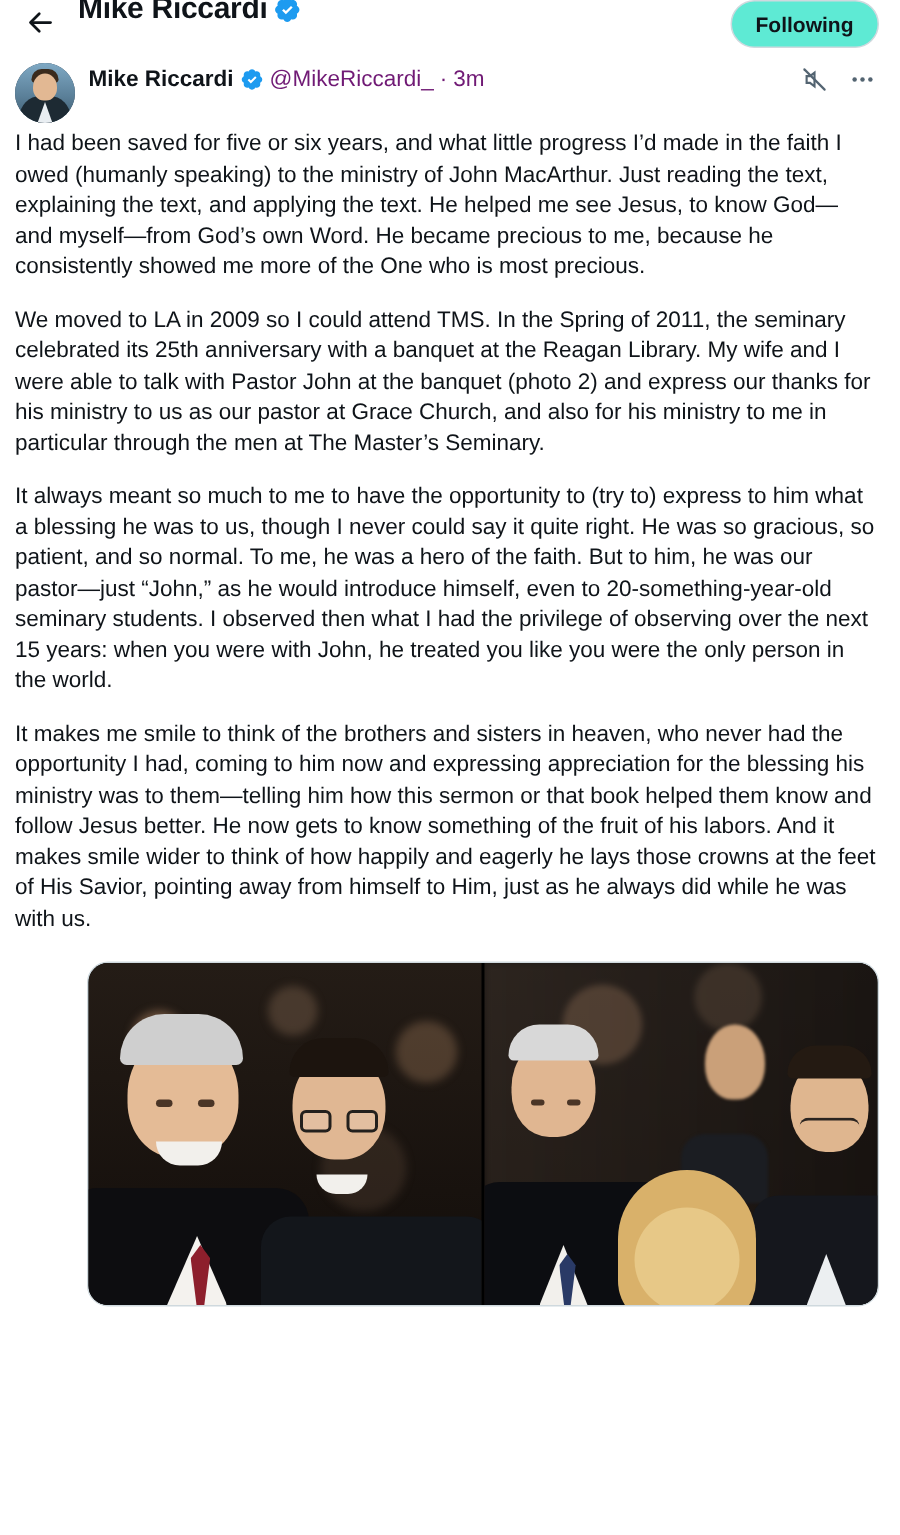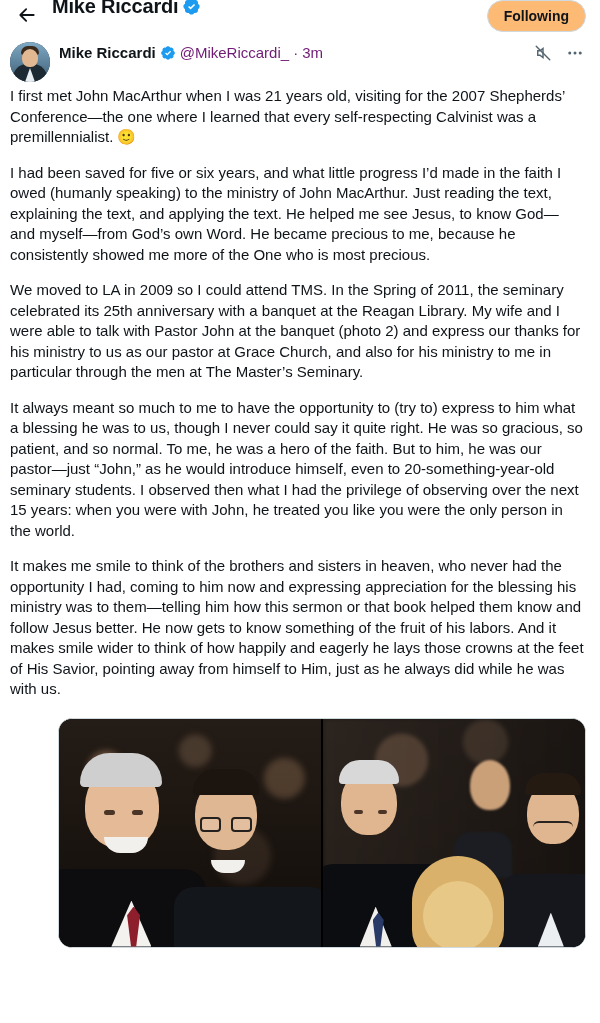--- a/index.html
+++ b/index.html
@@ -62,21 +62,21 @@
   .header-sub {
     font-size: 13px;
     color: #536471;
     line-height: 16px;
     margin-top: 2px;
   }
   .following-btn {
     flex: 0 0 auto;
     border: 1px solid #cfd9de;
     border-radius: 18px;
-    background: #fdba74;
+    background: #5eead4;
     color: #0f1419;
     font-size: 14px;
     font-weight: bold;
     height: 32px;
     padding: 0 16px;
     cursor: pointer;
     margin-top: 0px;
     font-family: "Liberation Sans", sans-serif;
   }
 
@@ -407,21 +407,20 @@
                 <circle cx="12" cy="12" r="2"></circle>
                 <circle cx="19" cy="12" r="2"></circle>
               </svg>
             </span>
           </span>
         </div>
       </div>
     </div>
 
     <div class="body-text">
-      <p>I first met John MacArthur when I was 21 years old, visiting for the 2007 Shepherds’ Conference—the one where I learned that every self-respecting Calvinist was a premillennialist. 🙂</p>
       <p>I had been saved for five or six years, and what little progress I’d made in the faith I owed (humanly speaking) to the ministry of John MacArthur. Just reading the text, explaining the text, and applying the text. He helped me see Jesus, to know God— and myself—from God’s own Word. He became precious to me, because he consistently showed me more of the One who is most precious.</p>
       <p>We moved to LA in 2009 so I could attend TMS. In the Spring of 2011, the seminary celebrated its 25th anniversary with a banquet at the Reagan Library. My wife and I were able to talk with Pastor John at the banquet (photo 2) and express our thanks for his ministry to us as our pastor at Grace Church, and also for his ministry to me in particular through the men at The Master’s Seminary.</p>
       <p>It always meant so much to me to have the opportunity to (try to) express to him what a blessing he was to us, though I never could say it quite right. He was so gracious, so patient, and so normal. To me, he was a hero of the faith.  But to him, he was our pastor—just “John,” as he would introduce himself, even to 20-something-year-old seminary students. I observed then what I had the privilege of observing over the next 15 years: when you were with John, he treated you like you were the only person in the world.</p>
       <p>It makes me smile to think of the brothers and sisters in heaven, who never had the opportunity I had, coming to him now and expressing appreciation for the blessing his ministry was to them—telling him how this sermon or that book helped them know and follow Jesus better. He now gets to know something of the fruit of his labors. And it makes smile wider to think of how happily and eagerly he lays those crowns at the feet of His Savior, pointing away from himself to Him, just as he always did while he was with us.</p>
     </div>
   </div>
 
   <div class="media">
     <div class="media-tile p1">
       <div class="crowdblur"></div>

